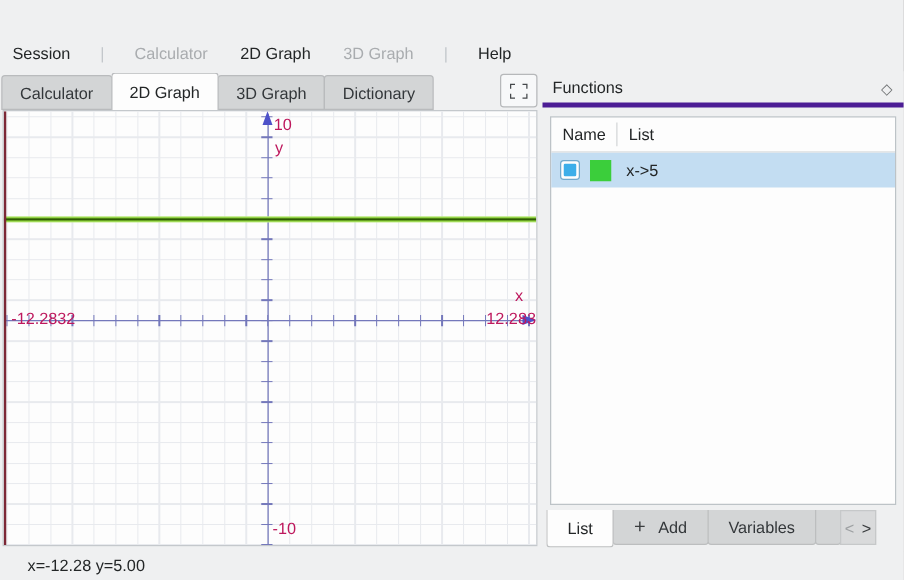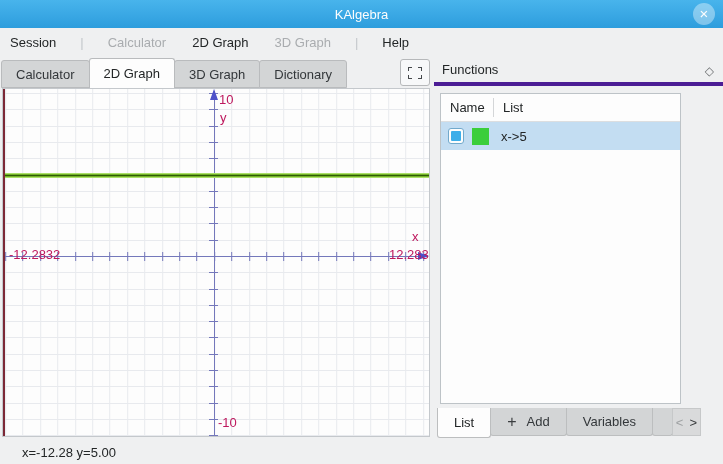--- a/index.html
+++ b/index.html
@@ -65,21 +65,21 @@
   .lbl-ymin { left:215px; top:326px; }
   .plot-line { position:absolute; left:0; right:0; top:84px; height:5px;
     background:linear-gradient(180deg,#c4ec8d 0%,#86cc33 26%,#2f5b05 42%,#2f5b05 58%,#86cc33 74%,#c4ec8d 100%); }
 
   
   .panel { position:absolute; left:434px; top:57px; width:289px; height:384px; background:#eff0f1; }
   .panel-header { position:absolute; left:0; top:0; right:0; height:29px; border-bottom:4px solid #4c1d95;
     display:flex; align-items:center; }
   .panel-title { margin-left:8px; }
   .float-btn { position:absolute; right:9px; top:7px; color:#6e7173; font-size:12px; }
-  .ftable { position:absolute; left:6px; top:36px; width:241px; height:311px; background:#fdfdfd;
+  .ftable { position:absolute; left:6px; top:36px; width:277px; height:311px; background:#fdfdfd;
     border:1px solid #bdc3c7; }
   .thead { display:flex; height:28px; align-items:center; border-bottom:1px solid #dcdee0; position:relative; }
   .th-name { width:52px; padding-left:9px; }
   .th-div { position:absolute; left:52px; top:4px; bottom:4px; width:1px; background:#d4d6d8; }
   .th-plot { padding-left:10px; }
   .frow { display:flex; height:28px; align-items:center; background:#c3ddf2; }
   .cb { width:16px; height:16px; margin-left:7px; border:1px solid #71a9cc; border-radius:3px;
     background:#fdfdfd; display:flex; align-items:center; justify-content:center; }
   .cb-fill { width:10px; height:10px; background:#3daee9; border-radius:1px; }
   .swatch { width:17px; height:17px; margin-left:8px; background:#3bce3b; }
@@ -99,24 +99,20 @@
 
   
   .statusbar { position:absolute; left:0; top:441px; width:723px; height:23px; background:#eff0f1;
     display:flex; align-items:center; padding-left:22px; }
 </style>
 </head>
 <body>
 
 <div class="window">
 
-  <div class="titlebar">
-    <span class="title">KAlgebra</span>
-    <span class="close-btn">×</span>
-  </div>
 
   <div class="menubar">
     <span class="mi first">Session</span>
     <span class="sep">|</span>
     <span class="mi disabled">Calculator</span>
     <span class="mi">2D Graph</span>
     <span class="mi disabled">3D Graph</span>
     <span class="sep">|</span>
     <span class="mi">Help</span>
   </div>

